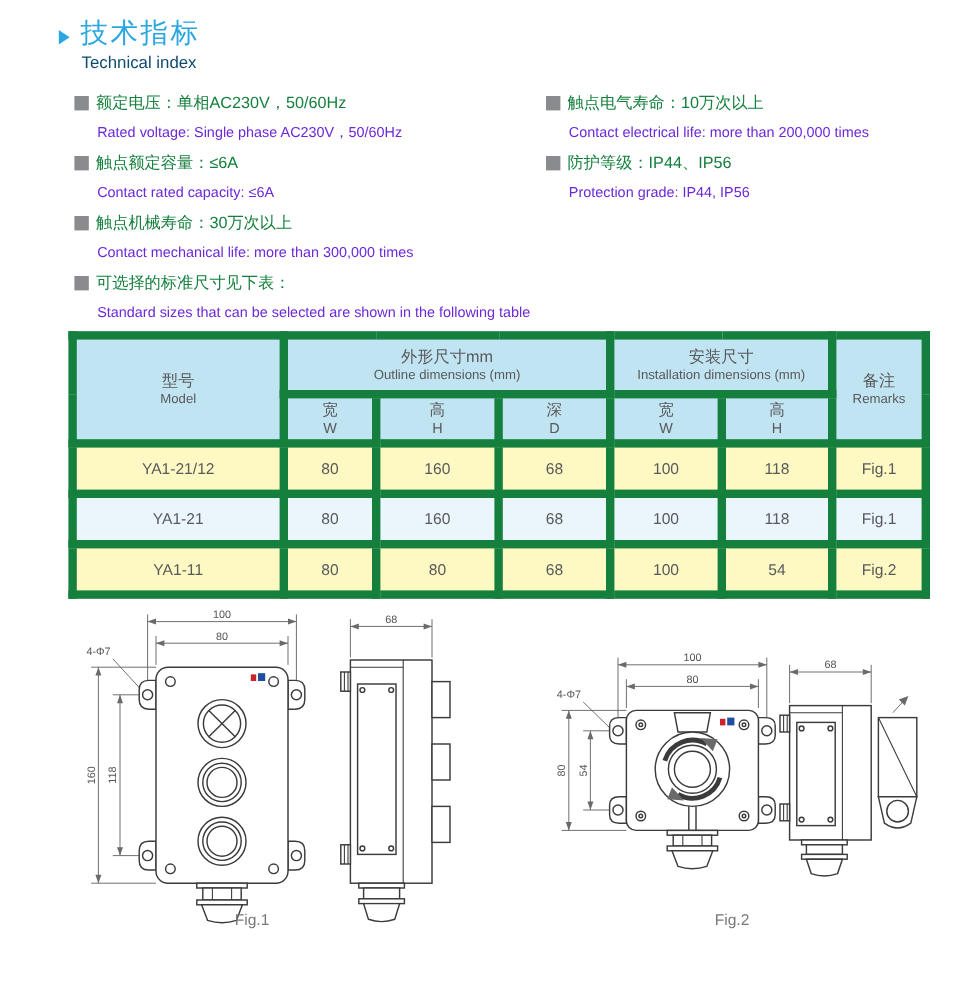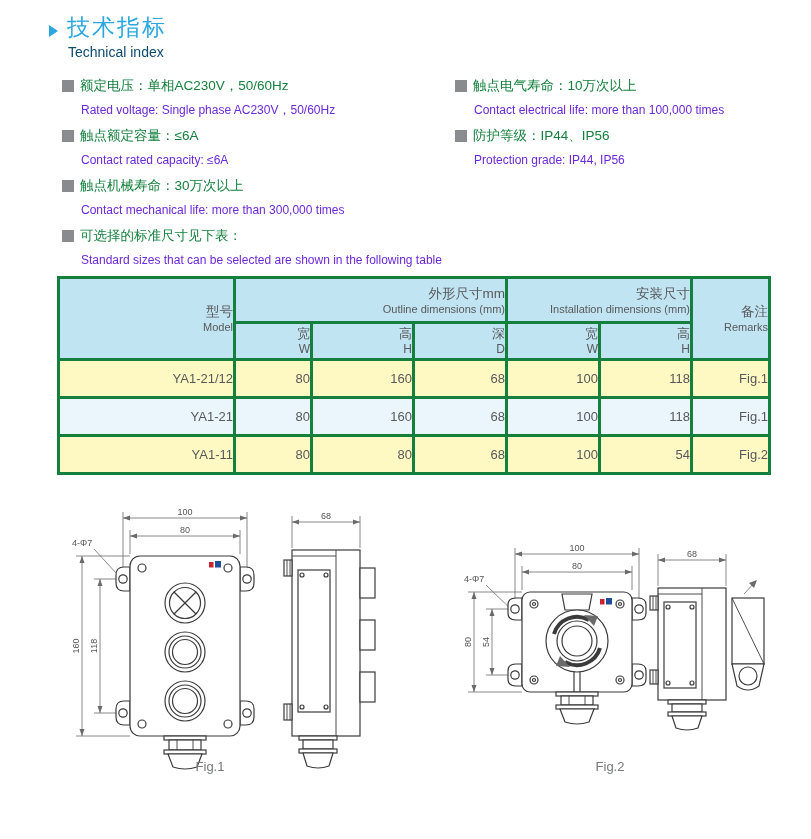--- a/index.html
+++ b/index.html
@@ -13,21 +13,21 @@
   
   .spec-col{position:absolute;top:73px;}
   .spec-col.left{left:62px;width:392px;}
   .spec-col.right{left:455px;width:350px;}
   .spec-item{margin:0 0 1px 0;}
   .spec-zh{font-size:13.5px;line-height:26px;color:#15803d;display:flex;align-items:center;}
   .sq{display:inline-block;width:12px;height:12px;background:#898b8e;margin-right:6px;flex:0 0 auto;}
   .spec-en{font-size:12px;line-height:23px;color:#6d28d9;padding-left:19px;}
   
   table.spec{position:absolute;left:57px;top:276px;width:711px;border-collapse:collapse;table-layout:fixed;}
-  table.spec td,table.spec th{border:3px solid #15803d;text-align:right;vertical-align:middle;
+  table.spec td,table.spec th{border:7px solid #15803d;text-align:center;vertical-align:middle;
        font-weight:normal;color:#58595b;padding:0;}
   .hdr{background:#c1e4f2;}
   .row-a{background:#fef9c3;}
   .row-b{background:#eaf6fc;}
   .h-zh{font-size:13.5px;line-height:17px;}
   .h-en{font-size:11px;line-height:14px;}
   .sub-zh{font-size:13px;line-height:16px;}
   .sub-en{font-size:12px;line-height:14px;}
   td.data{font-size:13px;height:35px;}
   tr.hr1 td{height:42px;}
@@ -81,21 +81,21 @@
       <div class="spec-en">Standard sizes that can be selected are shown in the following table</div>
     </div>
   </div>
 
   <div class="spec-col right">
     <div class="spec-item">
       <div class="spec-zh">
           <span class="sq"></span>
           <span>触点电气寿命：10万次以上</span>
         </div>
-      <div class="spec-en">Contact electrical life: more than 100,000 times</div>
+      <div class="spec-en">Contact electrical life: more than 200,000 times</div>
     </div>
     <div class="spec-item">
       <div class="spec-zh">
           <span class="sq"></span>
           <span>防护等级：IP44、IP56</span>
         </div>
       <div class="spec-en">Protection grade: IP44, IP56</div>
     </div>
   </div>
 

